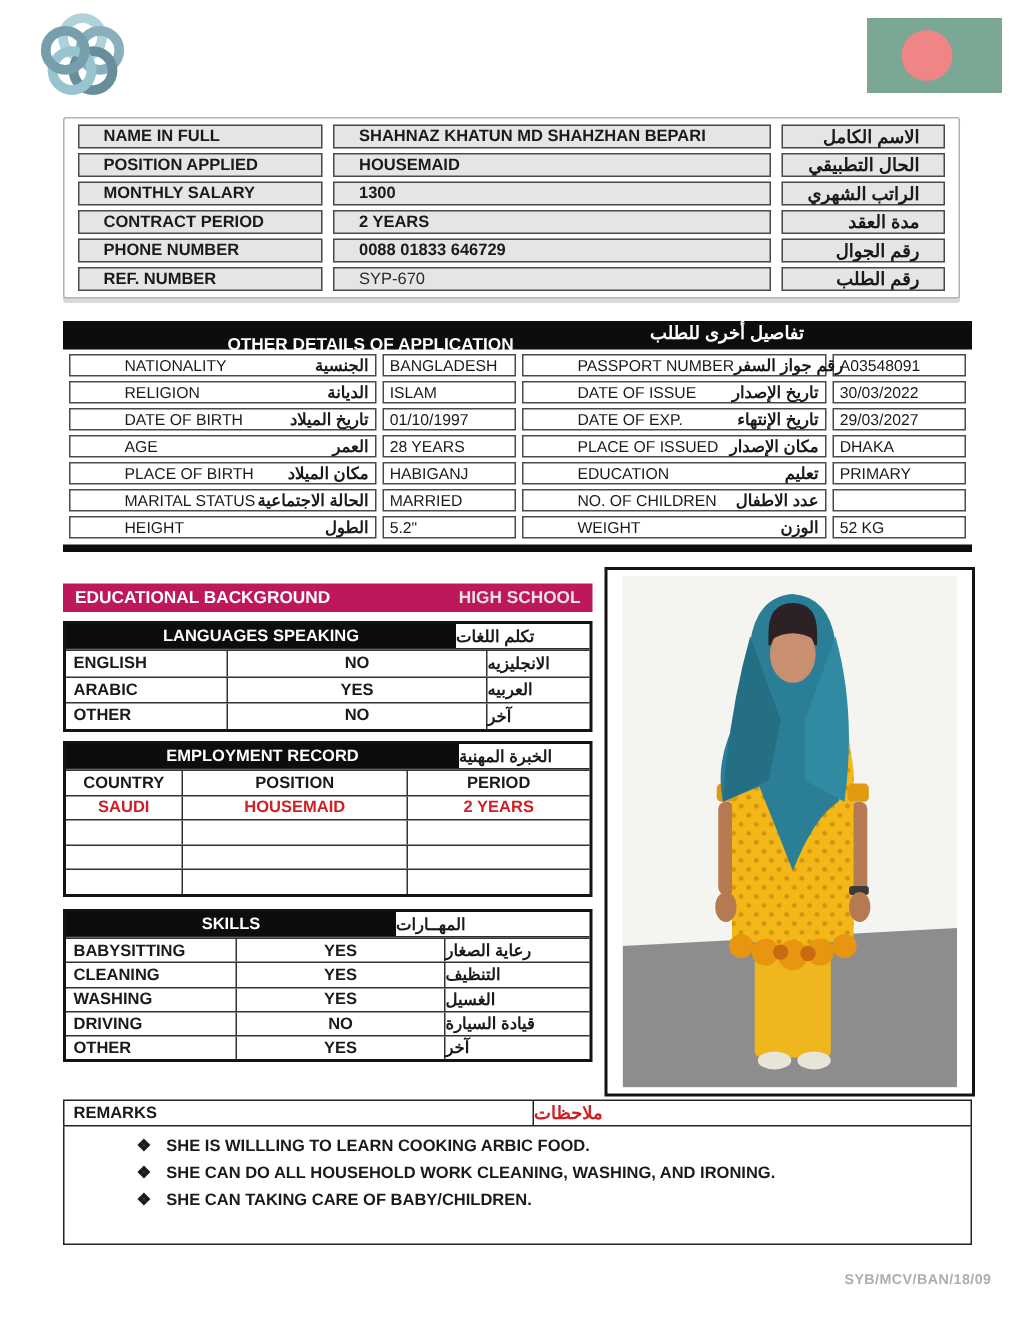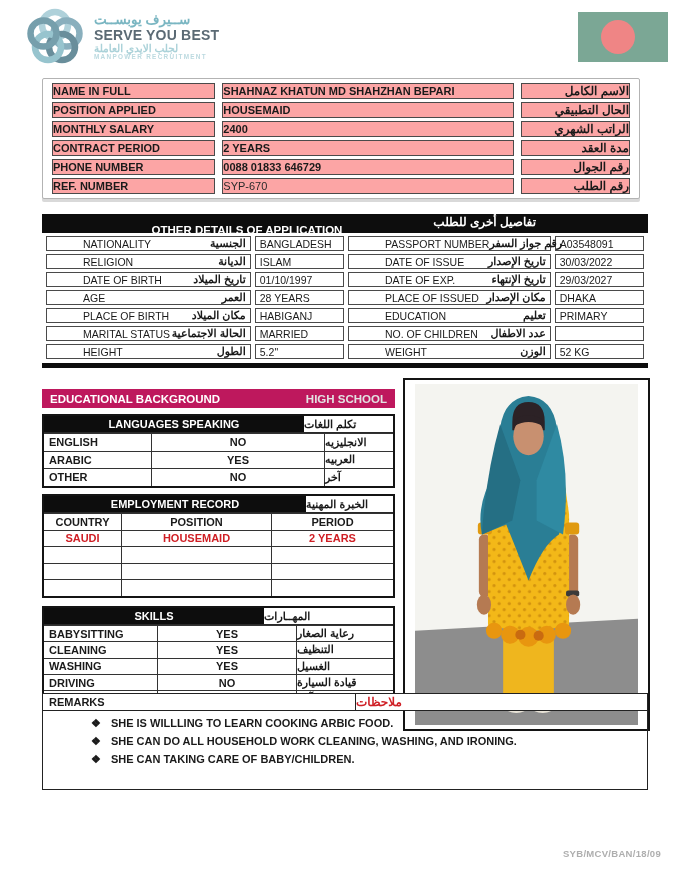--- a/index.html
+++ b/index.html
@@ -17,21 +17,21 @@
   .lt-ar2 { color:#abd2d9; font-size:10.5px; font-weight:bold; direction:rtl; text-align:left; }
   .lt-sub { color:#bcdae0; font-size:6.4px; font-weight:bold; letter-spacing:1.3px; }
   #flag { position:absolute; left:578px; top:12px; width:90px; height:50px; background:#7ba795; }
   #flag .circle { position:absolute; left:23px; top:8px; width:34px; height:34px; border-radius:50%; background:#ef8585; }
 
   
   #table1 { position:absolute; left:42px; top:78px; width:598px;
             border:1px solid #b3b3b3; border-radius:2px; padding:1px 2px;
             box-shadow:0 3px 0 rgba(120,120,120,.28); background:#fff; }
   .t1 { border-collapse:separate; border-spacing:7px 3px; width:100%; table-layout:fixed; }
-  .t1 td { border:1px solid #4a4a4a; height:16px; font-size:11px; padding:0 0; vertical-align:middle; background:#fca5a5; }
+  .t1 td { border:1px solid #4a4a4a; height:16px; font-size:11px; padding:0 16px; vertical-align:middle; background:#e5e5e5; }
   .t1 .lbl { width:150px; font-weight:bold; }
   .t1 .val { width:268px; font-weight:bold; }
   .t1 .val.regular { font-weight:normal; color:#2b2b2b; }
   .t1 .arc { width:100px; text-align:right; font-weight:bold; font-size:12px; direction:rtl; }
 
   
   #table2 { position:absolute; left:42px; top:214px; width:606px; }
   #t2-header { height:19px; background:#0d0d0d; position:relative; }
   #t2-header .en { position:absolute; left:0; top:10px; width:410px; text-align:center; color:#fff; font-weight:bold; font-size:11.5px; }
   #t2-header .ar { position:absolute; right:112px; top:1px; color:#fff; font-weight:bold; font-size:12px; direction:rtl; }
@@ -80,21 +80,21 @@
   #skills-table .c-a { flex:1; justify-content:flex-end; padding-right:5px; font-weight:bold; direction:rtl; }
   .red-val { color:#cf1f25 !important; font-weight:bold !important; }
 
   
   #photo { position:absolute; left:403px; top:378px; width:247px; height:353px;
            border:2px solid #141414; background:#fff; display:flex; }
   .photo-img { margin:4px 10px; flex:1; position:relative; overflow:hidden; background:#f6f6f3; }
   .photo-img svg { width:100%; height:100%; display:block; }
 
   
-  #remarks { position:absolute; left:42px; top:693px; width:606px; }
+  #remarks { position:absolute; left:42px; top:733px; width:606px; }
   .rm-header { display:flex; height:18px; border:1.5px solid #222; background:#fff; }
   .rm-title { width:313px; border-right:1.5px solid #222; font-weight:bold; font-size:11px; padding-left:6px; display:flex; align-items:center; }
   .rm-ar { flex:1; color:#cf2026; font-weight:bold; font-size:12px; display:flex; align-items:center; justify-content:flex-end; padding-right:6px; direction:rtl; }
   .rm-body { border:1.5px solid #222; border-top:none; height:79px; padding-top:6px; }
   .remark-line { margin-left:48px; font-size:11px; font-weight:bold; margin-bottom:5px; display:flex; gap:10px; align-items:baseline; }
   .remark-line .bullet { font-size:11px; }
 
   #footer-code { position:absolute; right:14px; top:848px; color:#aeaeae; font-size:9.5px; font-weight:bold; letter-spacing:.3px; }
 </style>
 </head>
@@ -105,47 +105,41 @@
     <svg width="62" height="62" viewBox="0 0 62 62">
       <g fill="none" stroke-width="6.5" opacity="0.92">
         <circle cx="31" cy="19" r="13" stroke="#a9ced7"></circle>
         <circle cx="42.5" cy="27.5" r="13" stroke="#7fa9b8"></circle>
         <circle cx="38" cy="41" r="13" stroke="#5d8593"></circle>
         <circle cx="24" cy="41" r="13" stroke="#8fbfca"></circle>
         <circle cx="19.5" cy="27.5" r="13" stroke="#6b97a6"></circle>
       </g>
     </svg>
   </span>
-  <div class="logo-text">
-    <span class="lt-ar">ســيرف يوبســت</span>
-    <span class="lt-en">SERVE YOU BEST</span>
-    <span class="lt-ar2">لجلب الايدي العاملة</span>
-    <span class="lt-sub">MANPOWER RECRUITMENT</span>
-  </div>
 </div>
 <div id="flag">
   <div class="circle"></div>
 </div>
 
 <div id="table1">
   <table class="t1">
     <tbody>
         <tr>
       <td class="lbl">NAME IN FULL</td>
       <td class="val">SHAHNAZ KHATUN MD SHAHZHAN BEPARI</td>
       <td class="arc">الاسم الكامل</td>
     </tr>
     <tr>
       <td class="lbl">POSITION APPLIED</td>
       <td class="val">HOUSEMAID</td>
       <td class="arc">الحال التطبيقي</td>
     </tr>
     <tr>
       <td class="lbl">MONTHLY SALARY</td>
-      <td class="val">2400</td>
+      <td class="val">1300</td>
       <td class="arc">الراتب الشهري</td>
     </tr>
     <tr>
       <td class="lbl">CONTRACT PERIOD</td>
       <td class="val">2 YEARS</td>
       <td class="arc">مدة العقد</td>
     </tr>
     <tr>
       <td class="lbl">PHONE NUMBER</td>
       <td class="val">0088 01833 646729</td>

